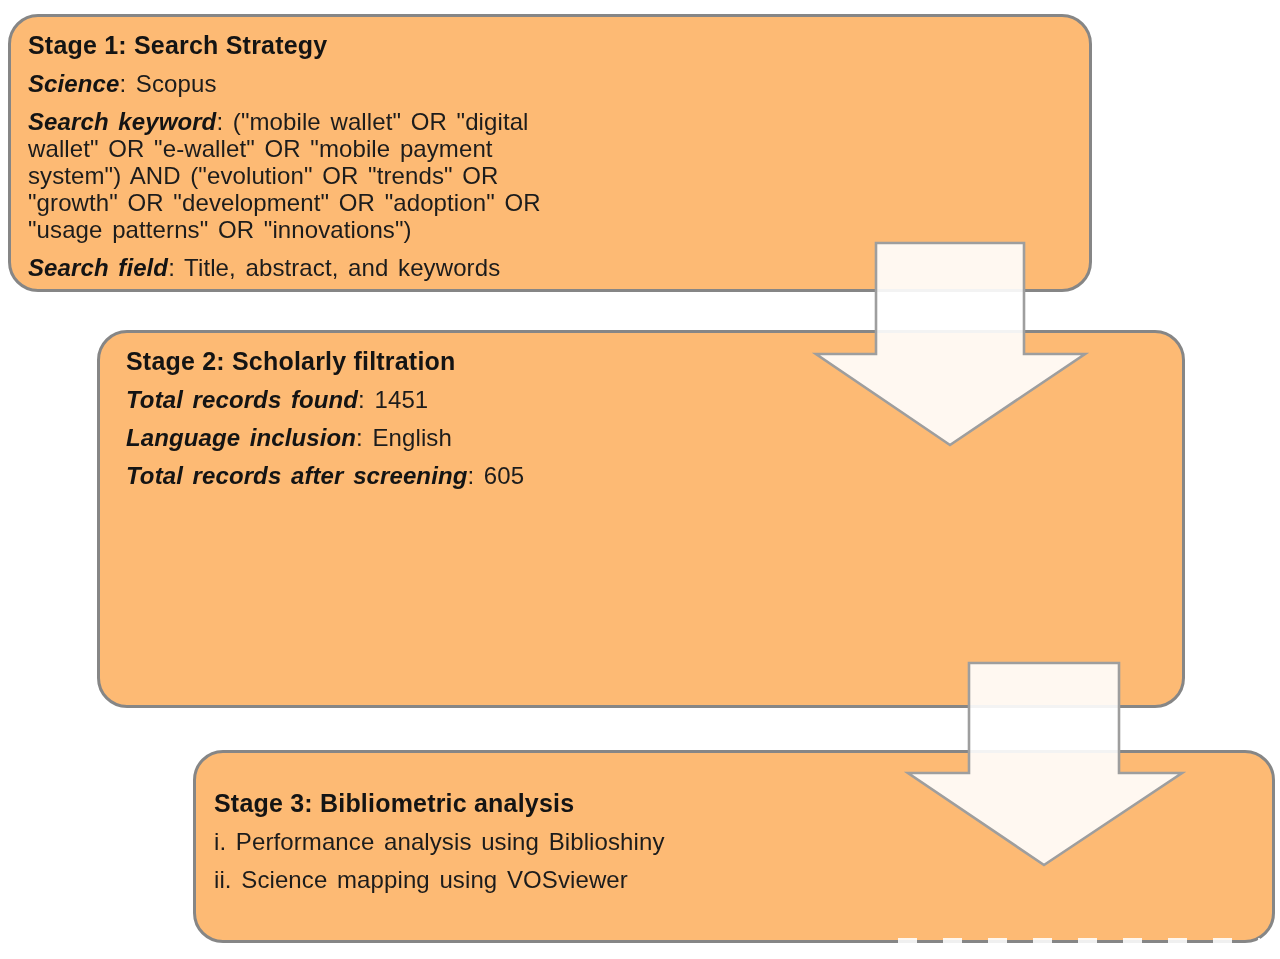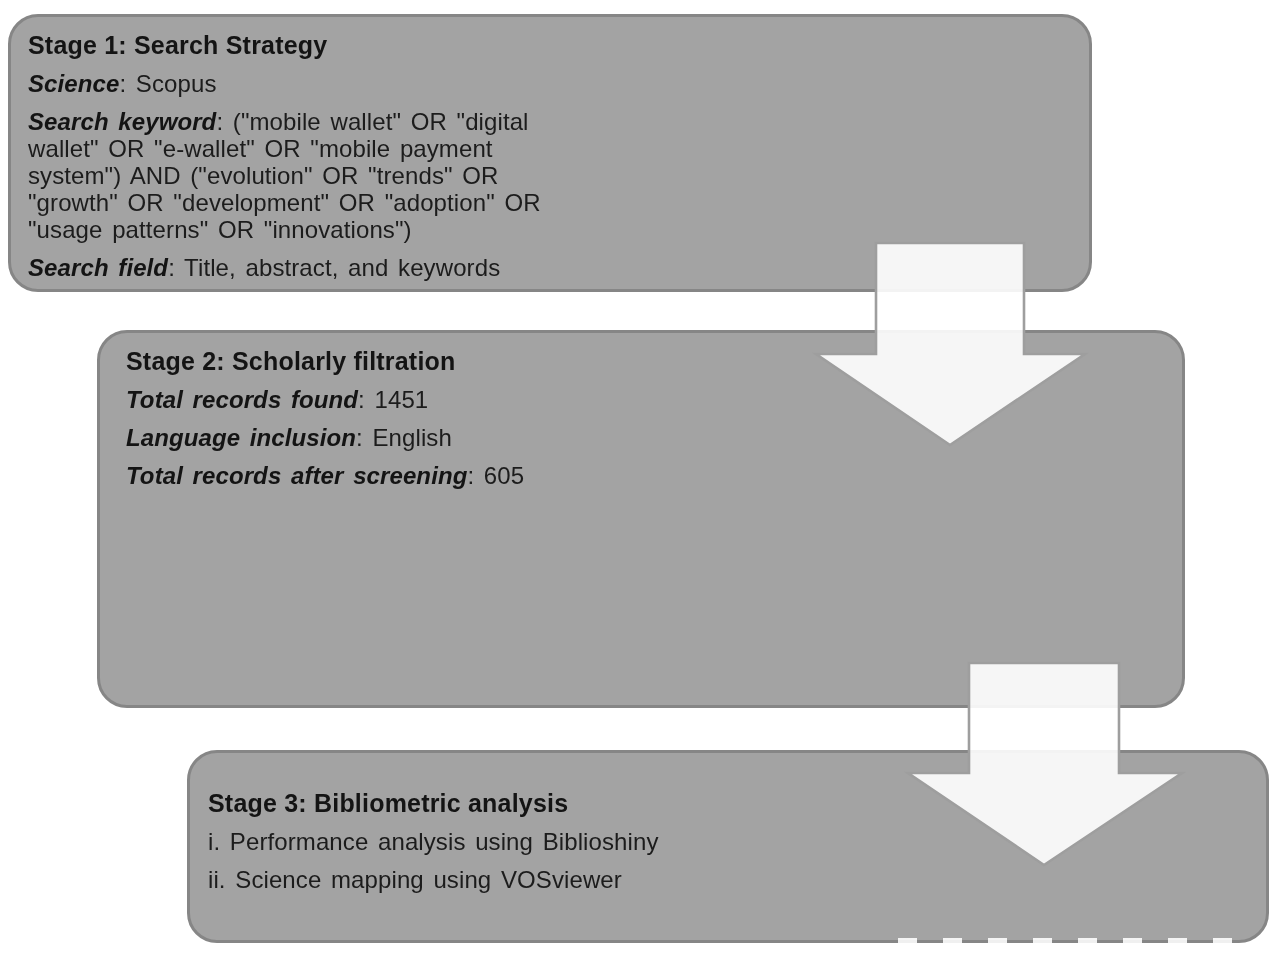--- a/index.html
+++ b/index.html
@@ -9,26 +9,26 @@
     overflow: hidden;
     background: var(--background, #ffffff);
     font-family: "Liberation Sans", "DejaVu Sans", sans-serif;
     color: var(--text, #1c1c1c);
   }
   .stage-box {
     position: absolute;
     box-sizing: border-box;
     border: 3px solid var(--border-gray, #868686);
     border-radius: 30px;
-    background: #a3a3a3;
+    background: #fdba74;
     z-index: 1;
   }
   .box1 { left: 8px;   top: 14px;  width: 1084px; height: 278px; padding: 14px 30px 0 17px; }
   .box2 { left: 97px;  top: 330px; width: 1088px; height: 378px; padding: 14px 30px 0 26px; }
-  .box3 { left: 187px; top: 750px; width: 1082px; height: 193px; padding: 36px 30px 0 18px; }
+  .box3 { left: 193px; top: 750px; width: 1082px; height: 193px; padding: 36px 30px 0 18px; }
 
   .stage-title {
     margin: 0 0 11px 0;
     font-size: 25px;
     line-height: 28px;
     font-weight: bold;
     letter-spacing: 0.2px;
     color: #141414;
   }
   .field, .item {

